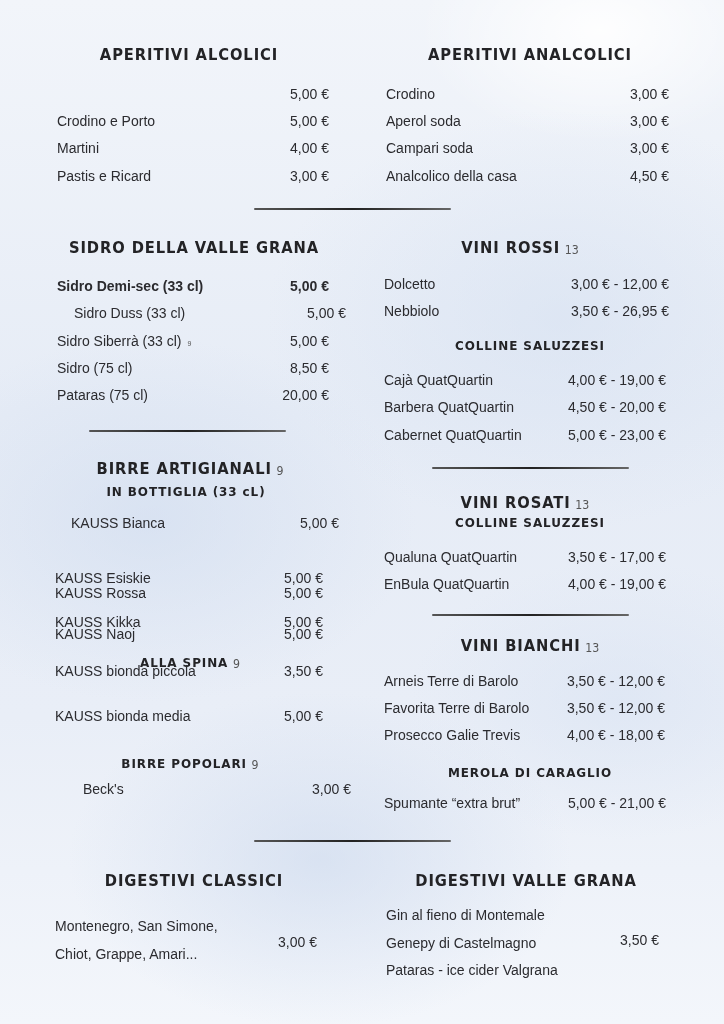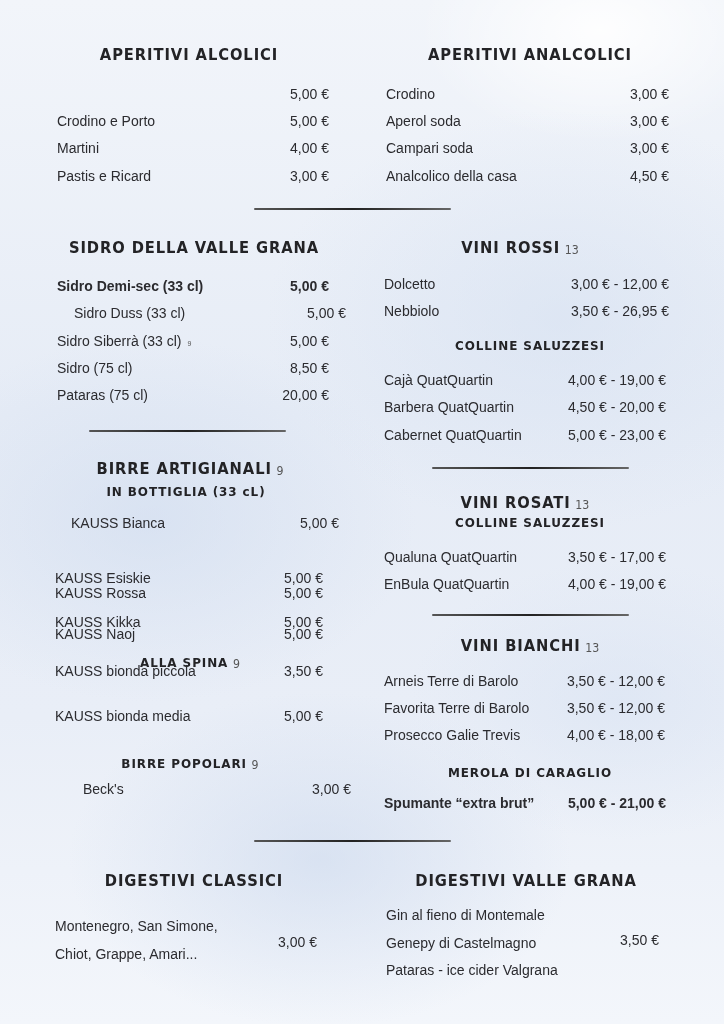--- a/index.html
+++ b/index.html
@@ -185,21 +185,21 @@
   </div>
 <div class="row" style="left:384px; width:281px; top:698px;">
     <span class="name">Favorita Terre di Barolo</span>
     <span class="price">3,50 € - 12,00 €</span>
   </div>
 <div class="row" style="left:384px; width:281px; top:725px;">
     <span class="name">Prosecco Galie Trevis</span>
     <span class="price">4,00 € - 18,00 €</span>
   </div>
 <div class="subheading" style="left:420px; width:220px; top:765px;">MEROLA  DI  CARAGLIO</div>
-<div class="row" style="left:384px; width:282px; top:793px;font-weight:bold;">
+<div class="row" style="left:384px; width:282px; top:793px;">
     <span class="name">Spumante “extra brut”</span>
     <span class="price">5,00 € - 21,00 €</span>
   </div>
 
 <div class="divider" style="left:254px; top:840px; width:197px;"></div>
 
 <div class="heading" style="left:80px; width:228px; top:871px;">DIGESTIVI  CLASSICI</div>
 <div class="text" style="left:55px; top:916px;">Montenegro, San Simone,</div>
 <div class="text" style="left:55px; top:944px;">Chiot, Grappe, Amari...</div>
 <div class="text" style="left:278px; top:932px;">3,00 €</div>

